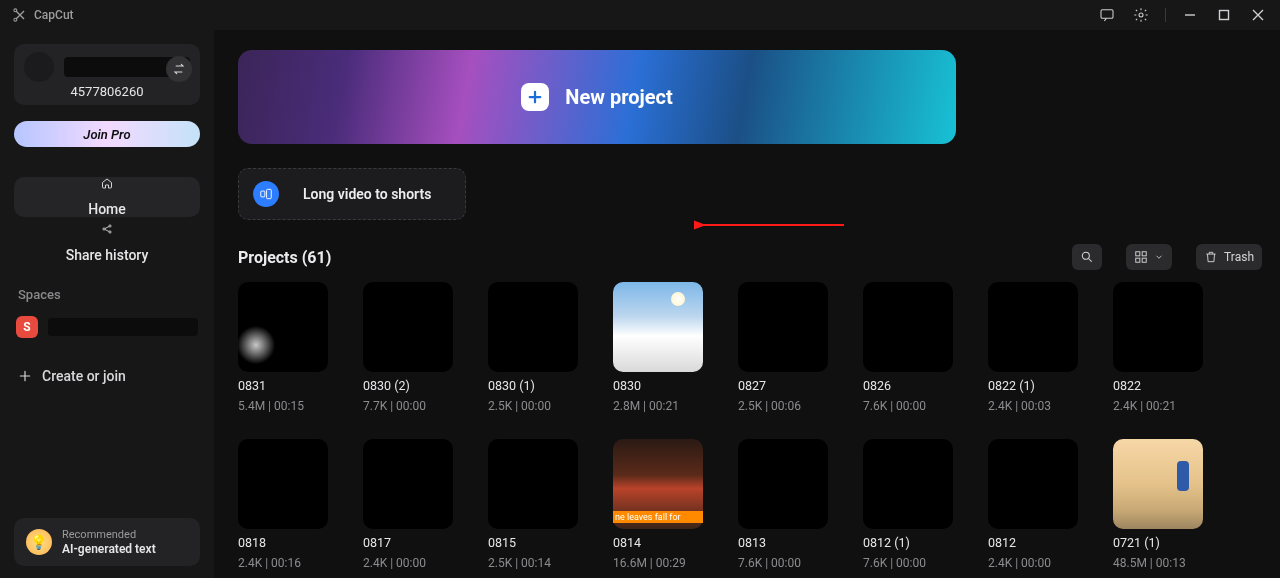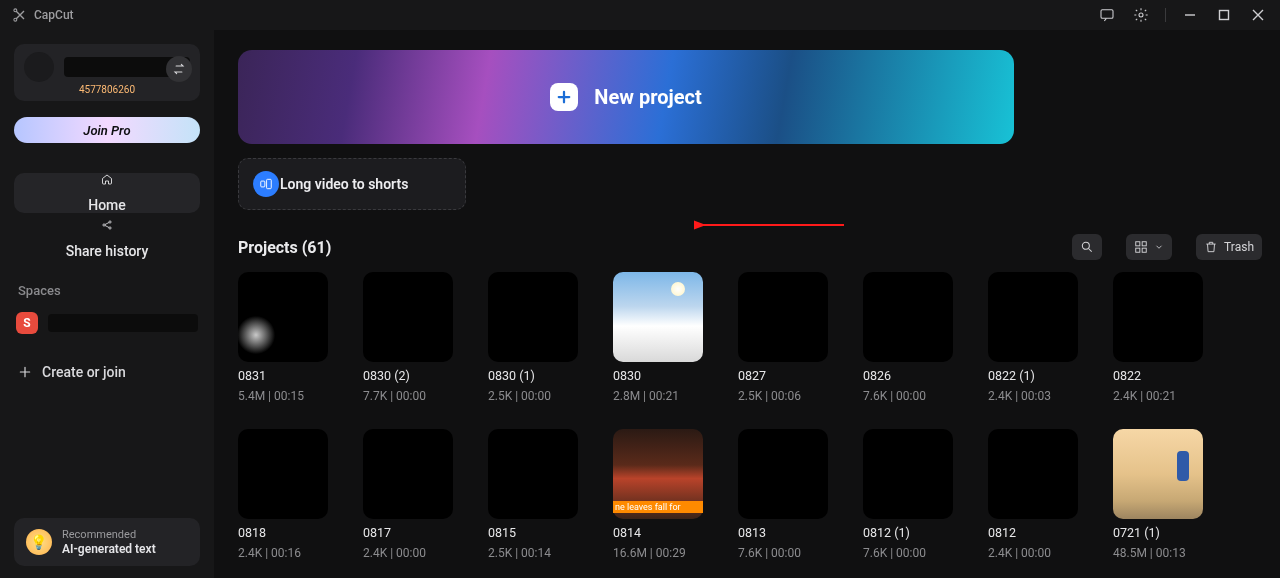--- a/index.html
+++ b/index.html
@@ -76,21 +76,21 @@
     background:linear-gradient(90deg,#0c0c0c,#0c0c0c);
   }
   .swap-btn {
     width:26px; height:26px; border-radius:50%;
     background:#323235;
     display:flex; align-items:center; justify-content:center;
     color:#d9d9dc;
     position:absolute; right:8px; top:12px;
   }
   .account-id {
-    text-align:center; color:#fdba74; font-size:10px;
+    text-align:center; color:#e5e5e5; font-size:13px;
     margin-top:2px;
   }
   .join-pro {
     height:26px;
     border-radius:14px;
     background:linear-gradient(90deg,#b6c6ff 0%,#f3d9ff 50%,#c4e3f8 100%);
     color:#101012;
     font-weight:600;
     font-size:13px;
     display:flex; align-items:center; justify-content:center;
@@ -145,40 +145,40 @@
     color:#3a2a00; font-size:14px;
   }
   .recommend-text small { color:#9a9a9d; font-size:11px; display:block;}
   .recommend-text strong { color:#e5e5e8; font-size:12px; font-weight:600;}
   .content {
     flex:1; min-width:0;
     padding:20px 24px 10px 24px;
     overflow:hidden;
   }
   .new-project {
-    width:776px; height:94px;
+    width:718px; height:94px;
     border-radius:14px;
     background:linear-gradient(100deg,#3b2558 0%,#4a2c7a 15%,#a64fbf 32%,#2b6fd6 55%,#1b4f86 70%,#18c2d6 100%);
     display:flex; align-items:center; justify-content:center;
     gap:16px;
     cursor:pointer;
   }
   .new-plus {
     width:28px; height:28px; border-radius:8px;
     background:#fff; color:#1b6dd6;
     display:flex; align-items:center; justify-content:center;
   }
   .new-label { color:#fff; font-size:20px; font-weight:700;}
   .lvts {
-    margin-top:14px;
+    margin-top:24px;
     width:228px; height:52px;
     border:1px dashed #3a3a3e;
     border-radius:10px;
     background:#1c1c1f;
-    display:flex; align-items:center; gap:1px;
+    display:flex; align-items:center; gap:24px;
     padding:0 14px;
     cursor:pointer;
     position:relative;
   }
   .lvts-icon {
     width:26px; height:26px; border-radius:50%;
     background:#2c7dff; display:flex; align-items:center; justify-content:center;
     color:#fff;
   }
   .lvts-label { color:#ededf0; font-size:14px; font-weight:600;}

